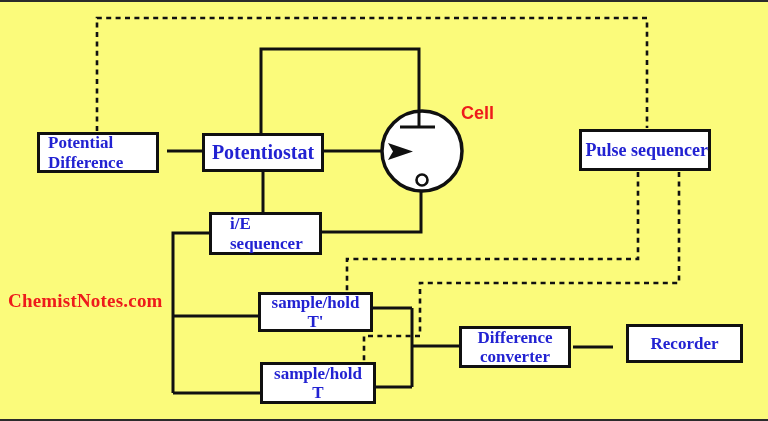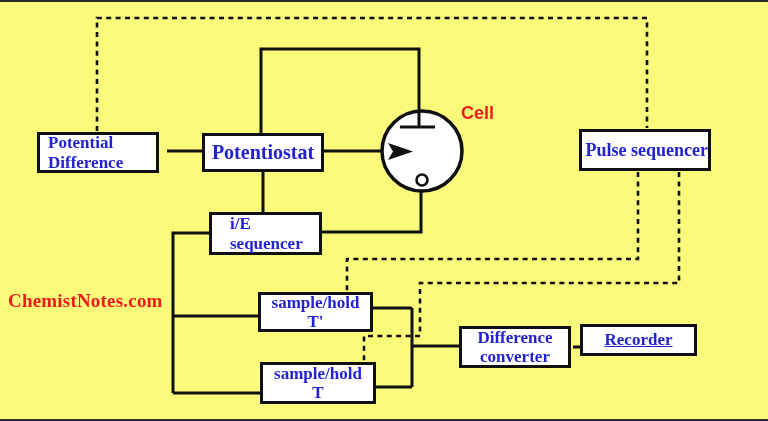--- a/index.html
+++ b/index.html
@@ -31,21 +31,21 @@
     white-space:nowrap;
   }
   .node.left{align-items:flex-start;}
   #node-potential-programmer{left:37px;top:132px;width:122px;height:41px;padding-left:8px;}
   #node-potentiostat{left:202px;top:133px;width:122px;height:39px;font-size:20px;}
   #node-pulse-sequencer{left:579px;top:129px;width:132px;height:42px;font-size:18px;align-items:flex-end;}
   #node-ie-converter{left:209px;top:212px;width:113px;height:43px;padding-left:18px;}
   #node-sample-hold-t-prime{left:258px;top:292px;width:115px;height:40px;}
   #node-sample-hold-t{left:260px;top:362px;width:116px;height:42px;}
   #node-difference-amplifier{left:459px;top:326px;width:112px;height:42px;}
-  #node-recorder{left:580px;top:324px;width:117px;height:32px;text-decoration:underline;}
+  #node-recorder{left:626px;top:324px;width:117px;height:39px;}
   .redlabel{
     position:absolute;
     color:var(--text-red,#EE1B1B);
     font-weight:bold;
   }
   #cell-label{left:461px;top:103px;font-size:18px;font-family:Liberation Sans, sans-serif;}
   #watermark{left:8px;top:290px;font-size:19px;letter-spacing:.2px;}
 </style>
 </head>
 <body>

